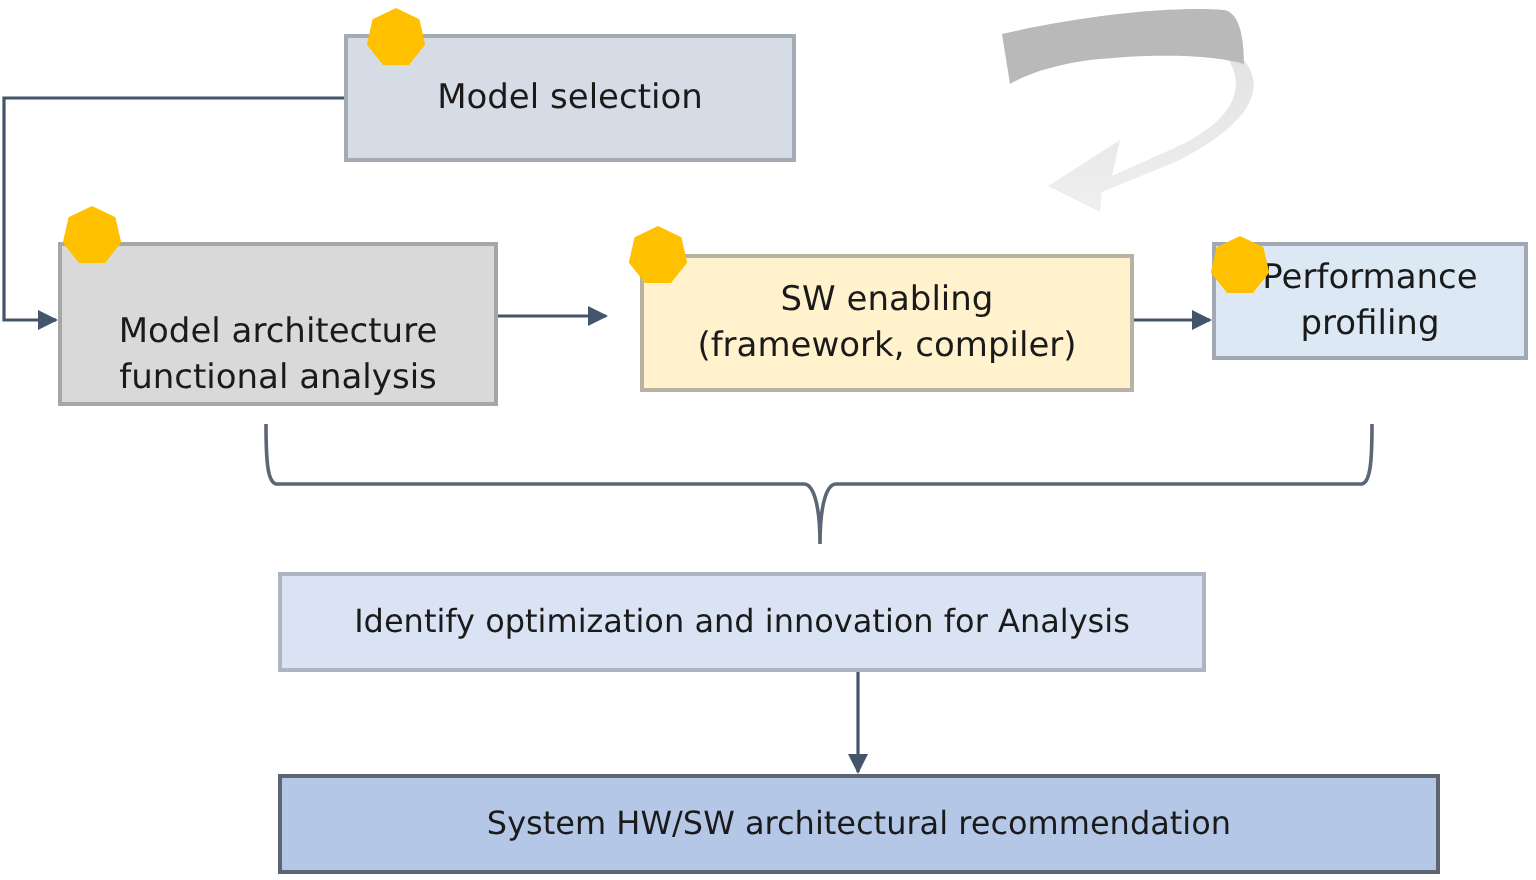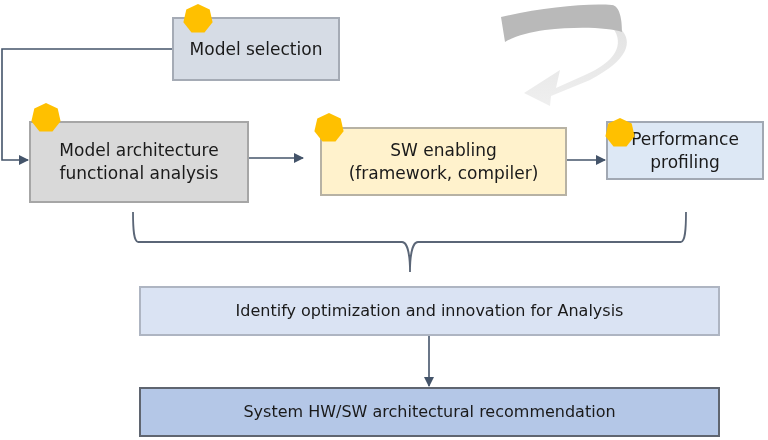--- a/index.html
+++ b/index.html
@@ -2,29 +2,29 @@
 <html><head>
 <meta charset="utf-8">
 <style>
   html, body { margin: 0; padding: 0; background: #ffffff; }
   body { width: 768px; height: 440px; position: relative; overflow: hidden;
          font-family: "DejaVu Sans", "Liberation Sans", sans-serif; }
   #diagram { position: absolute; left: 0; top: 0; width: 768px; height: 440px; }
   .box { position: absolute; box-sizing: border-box; display: flex; align-items: center;
          justify-content: center; text-align: center; color: #1a1a1a; line-height: 1.35; }
   .box span { white-space: pre-line; }
-  #box-model-selection { left: 172px; top: 17px; width: 168px; height: 64px;
+  #box-model-selection { left: 172px; top: 17px; width: 226px; height: 64px;
          background: #d6dce5; border: 2px solid #a5abb5; font-size: 17px; }
   #box-arch { left: 29px; top: 121px; width: 220px; height: 82px;
-         background: #d9d9d9; border: 2px solid #a6a6a6; font-size: 17px; }
+         background: #d9d9d9; border: 2px solid #a6a6a6; font-size: 17px; align-items: flex-end; }
   #box-sw { left: 304px; top: 127px; width: 247px; height: 69px;
          background: #fff2cc; border: 2px solid #b7b2a4; font-size: 17px; margin-left: 16px; }
   #box-perf { left: 606px; top: 121px; width: 158px; height: 59px;
          background: #dde8f5; border: 2px solid #a1a8b3; font-size: 17px; }
-  #box-identify { left: 139px; top: 286px; width: 581px; height: 50px;
+  #box-identify { left: 139px; top: 286px; width: 464px; height: 50px;
          background: #dae3f3; border: 2px solid #aeb5c2; font-size: 16px; }
   #box-recommend { left: 139px; top: 387px; width: 581px; height: 50px;
          background: #b4c7e7; border: 2px solid #5f6570; font-size: 16px; font-weight: normal; }
   .marker { position: absolute; width: 32px; height: 32px; }
 </style>
 </head>
 <body>
 
 <svg id="diagram" width="768" height="440" viewBox="0 0 768 440">
   <defs>

